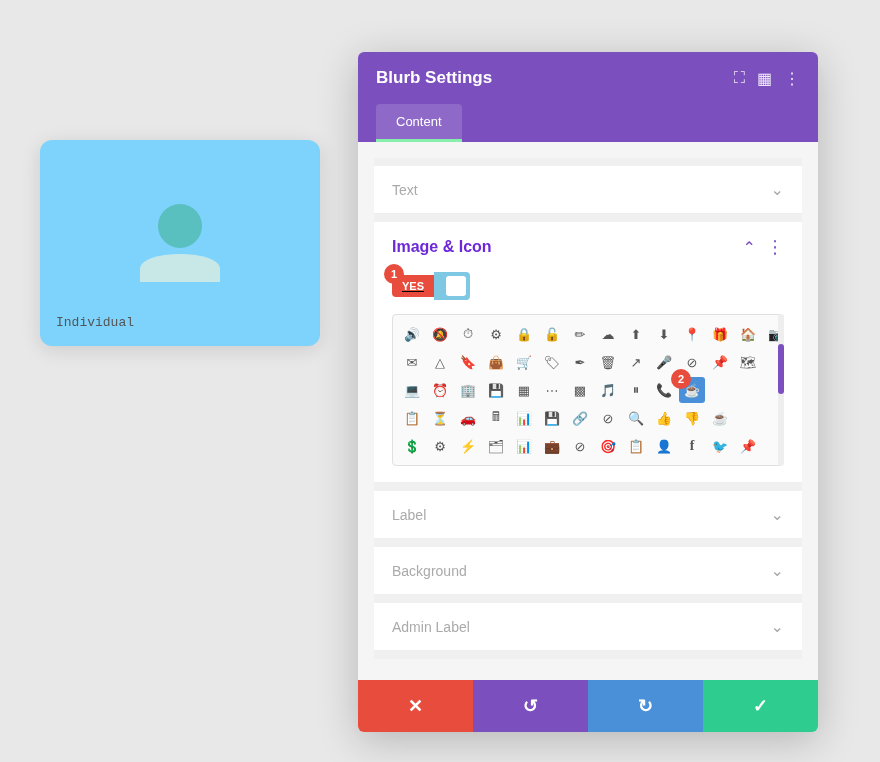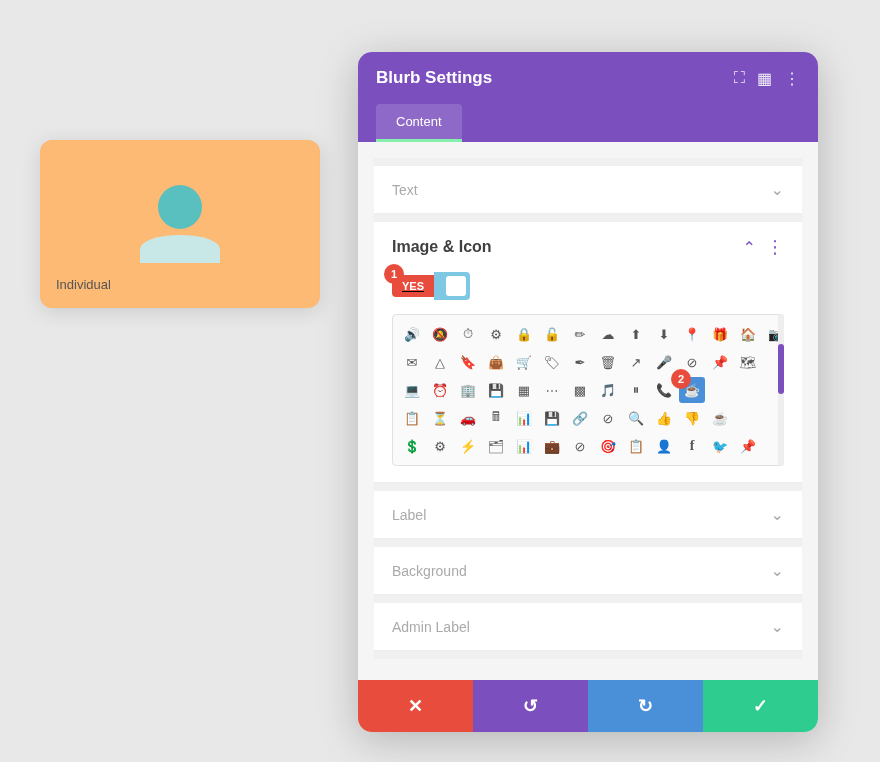--- a/index.html
+++ b/index.html
@@ -11,29 +11,30 @@
       overflow: hidden;
       position: relative;
     }
 
     
     .bg-card {
       position: absolute;
       left: 40px;
       top: 140px;
       width: 280px;
-      height: 168px;
-      background: #fdba74;
+      height: 206px;
+      background: #7dd3fc;
       border-radius: 12px;
       box-shadow: 0 4px 20px rgba(0,0,0,0.12);
       display: flex;
       flex-direction: column;
       align-items: center;
       justify-content: center;
       gap: 6px;
+      font-family: Liberation Mono, monospace;
     }
     .bg-card-avatar {
       width: 44px;
       height: 44px;
       background: #5abfbf;
       border-radius: 50%;
     }
     .bg-card-body {
       width: 80px;
       height: 28px;
@@ -49,21 +50,21 @@
     }
 
     
     .modal {
       position: absolute;
       left: 358px;
       top: 52px;
       width: 460px;
       height: 680px;
       background: #f5f5f5;
-      border-radius: 14px;
+      border-radius: 6px;
       box-shadow: 0 8px 40px rgba(0,0,0,0.22);
       display: flex;
       flex-direction: column;
       overflow: hidden;
     }
 
     
     .modal-header {
       background: #7b4fbe;
       padding: 16px 18px;
@@ -154,21 +155,21 @@
     }
     .section-expanded-header {
       padding: 14px 18px;
       display: flex;
       align-items: center;
       justify-content: space-between;
       cursor: pointer;
     }
     .section-expanded-title {
       font-size: 16px;
-      color: #404040;
+      color: #6d28d9;
       font-weight: 600;
     }
     .section-header-right {
       display: flex;
       align-items: center;
       gap: 10px;
     }
     .section-menu-icon {
       color: #7b4fbe;
       font-size: 18px;

